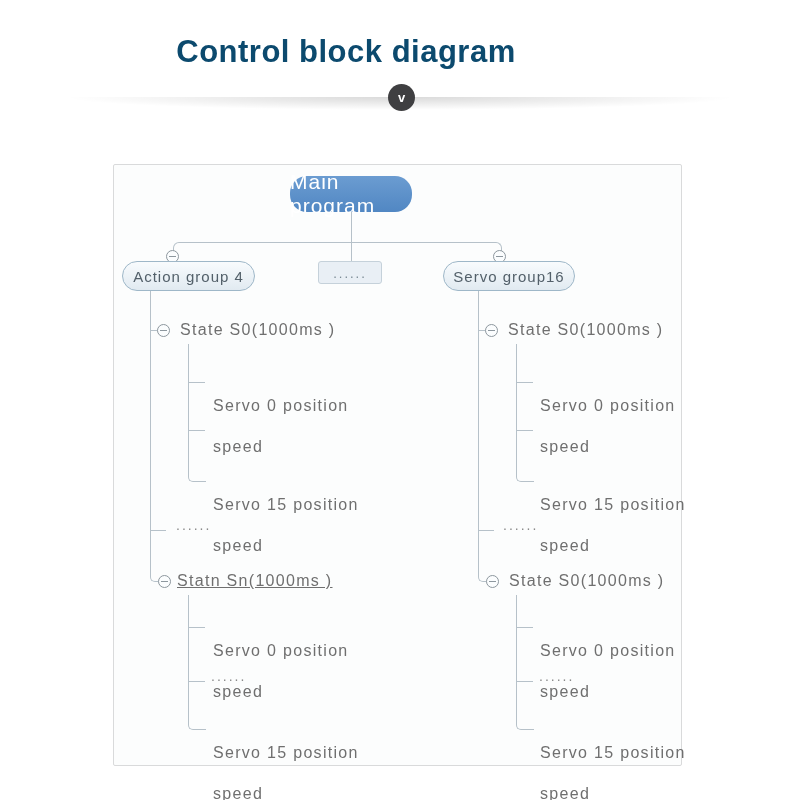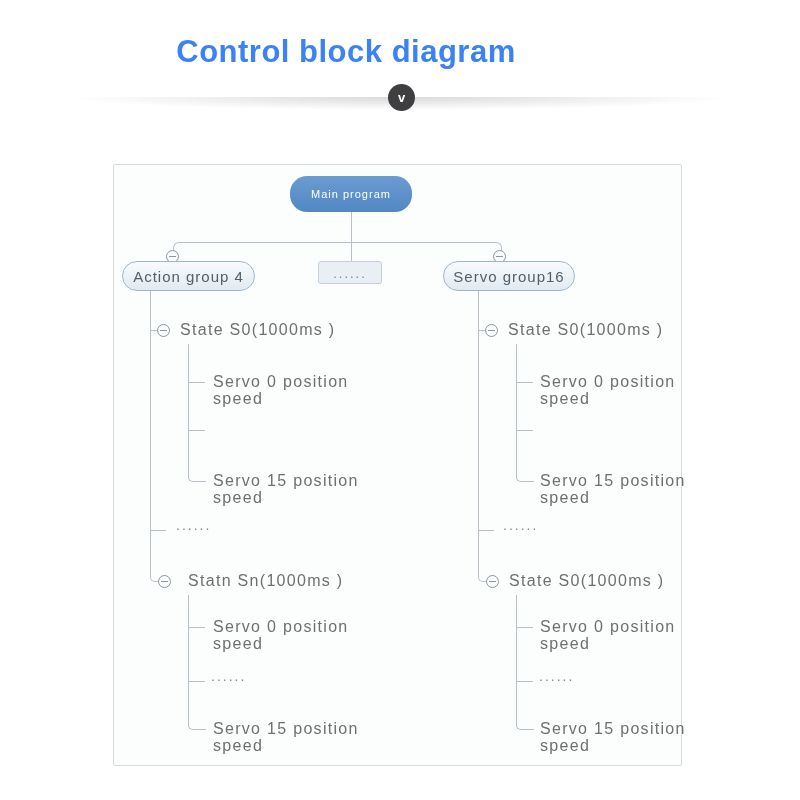--- a/index.html
+++ b/index.html
@@ -4,41 +4,41 @@
 <style>
   html,body{margin:0;padding:0;}
   body{
     width:800px;height:800px;position:relative;background:#ffffff;
     font-family:"Liberation Sans", sans-serif;overflow:hidden;
   }
   .abs{position:absolute;}
   
   .page-title{
     left:0;top:34px;width:692px;text-align:center;
-    font-size:31px;font-weight:bold;color:#3b82f6;letter-spacing:0.5px;
+    font-size:31px;font-weight:bold;color:#0c4a6e;letter-spacing:0.5px;
   }
   .divider-shadow{
     left:0;top:97px;width:800px;height:18px;
     background:radial-gradient(ellipse 58% 100% at 50% 0%, rgba(0,0,0,0.15), rgba(0,0,0,0) 72%);
   }
   .chevron-circle{
     left:388px;top:84px;width:27px;height:27px;border-radius:50%;
     background:#3f3f41;color:#ffffff;display:flex;align-items:center;justify-content:center;
     font-size:13px;font-weight:bold;z-index:3;line-height:1;
   }
   
   .diagram-frame{
     left:113px;top:164px;width:567px;height:600px;
     background:#fcfdfd;border:1px solid #d9dadb;border-radius:2px;
   }
   
   .main-box{
     left:290px;top:176px;width:122px;height:36px;border-radius:17px;
     background:linear-gradient(180deg,#6b9cd1,#5187c3);
-    color:#ffffff;font-size:11px;letter-spacing:1px;
+    color:#ffffff;font-size:21px;letter-spacing:1px;
     display:flex;align-items:center;justify-content:center;z-index:2;
   }
   .group-pill{
     height:28px;border-radius:15px;border:1px solid #9eb7c8;
     background:linear-gradient(180deg,#f8fbfd,#e1eaf1);
     color:#53606a;font-size:15px;letter-spacing:1px;
     display:flex;align-items:center;justify-content:center;z-index:2;
   }
   .ellipsis-box{
     left:318px;top:261px;width:64px;height:23px;border-radius:3px;
@@ -65,21 +65,21 @@
   .minus-circle::after{
     content:"";position:absolute;left:2px;right:2px;top:5px;height:1px;background:#8d979e;
   }
   
   .state-label{
     font-size:16px;line-height:18px;color:#6f6f6f;letter-spacing:1.3px;white-space:nowrap;
   }
   .servo-label{
     font-size:16px;line-height:17px;color:#6f6f6f;letter-spacing:1.3px;white-space:nowrap;
   }
-  .servo-label span{display:block;}
+  .servo-label span{display:block;margin-top:24px;}
   .dots-label{
     font-size:14px;line-height:16px;color:#8a8a8a;letter-spacing:2px;white-space:nowrap;
   }
 </style>
 </head>
 <body>
 
 <div class="abs page-title">Control block diagram</div>
 <div class="abs divider-shadow"></div>
 <div class="abs chevron-circle">v</div>
@@ -112,21 +112,21 @@
 <div class="abs hline" style="left:188px;top:430px;width:17px;"></div>
 <div class="abs servo-label" style="left:213px;top:472px;">
   <span>Servo 15 position</span>
   <span>speed</span>
 </div>
 
 <div class="abs hline" style="left:150px;top:530px;width:16px;"></div>
 <div class="abs dots-label" style="left:176px;top:517px;">......</div>
 
 <div class="abs minus-circle" style="left:158px;top:575px;"></div>
-<div class="abs state-label" style="left:188px;top:572px;">Statn Sn(1000ms )</div>
+<div class="abs state-label" style="left:177px;top:572px;text-decoration:underline;">Statn Sn(1000ms )</div>
 
 <div class="abs branch" style="left:188px;top:595px;width:17px;height:134px;"></div>
 <div class="abs hline" style="left:188px;top:627px;width:17px;"></div>
 <div class="abs servo-label" style="left:213px;top:618px;">
   <span>Servo 0 position</span>
   <span>speed</span>
 </div>
 <div class="abs hline" style="left:188px;top:681px;width:17px;"></div>
 <div class="abs dots-label" style="left:211px;top:668px;">......</div>
 <div class="abs servo-label" style="left:213px;top:720px;">

